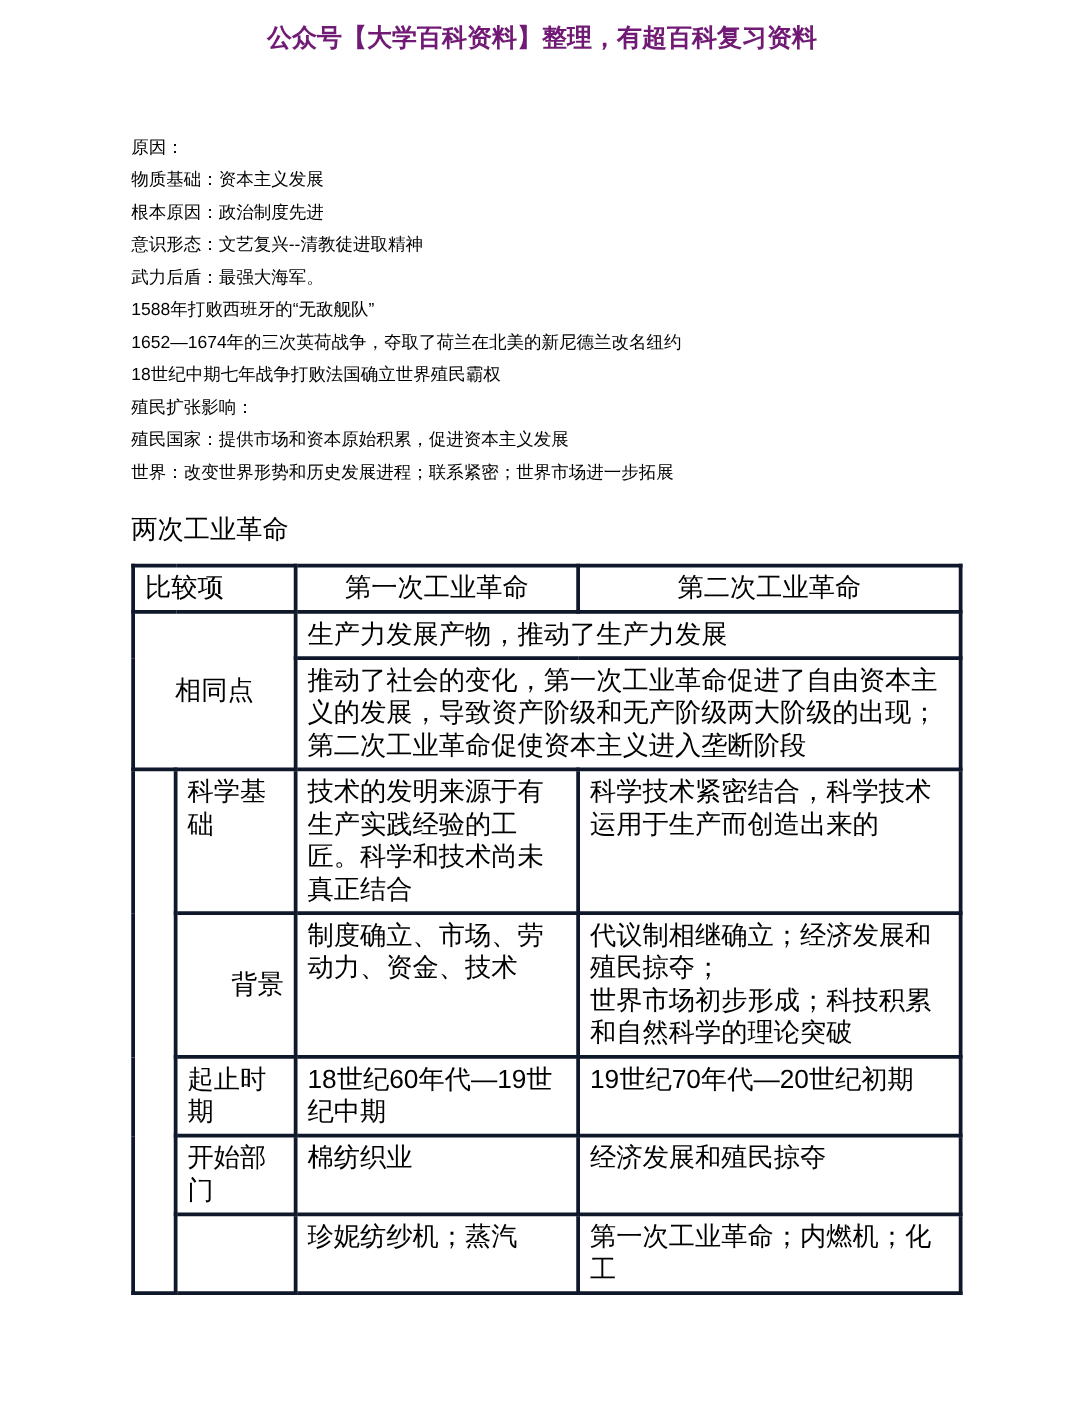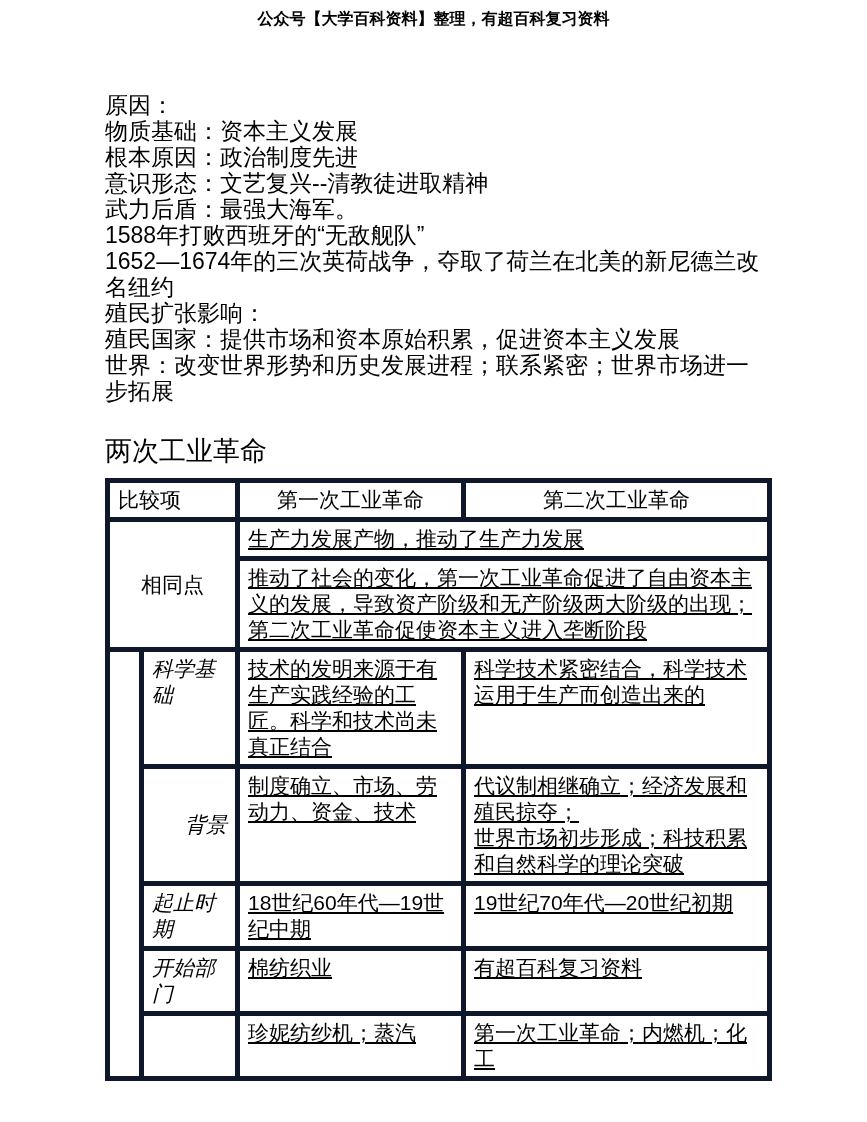--- a/index.html
+++ b/index.html
@@ -6,64 +6,64 @@
   html, body { margin: 0; padding: 0; }
   body {
     width: 867px;
     height: 1122px;
     background: #ffffff;
     overflow: hidden;
     font-family: "Liberation Sans", "Liberation Serif", serif;
     color: #000000;
   }
   .doc-header {
-    padding-top: 8px;
+    padding-top: 20px;
     text-align: center;
-    font-size: 16px;
+    font-size: 20px;
     line-height: 22px;
     font-weight: bold;
-    color: #000000;
+    color: #701a75;
   }
   .content {
     margin-left: 105px;
     width: 662px;
   }
   .notes {
     margin-top: 62px;
-    font-size: 23px;
+    font-size: 14px;
     line-height: 26px;
   }
   .note-line { white-space: pre-wrap; }
   .section-title {
-    margin-top: 34px;
-    font-size: 27px;
+    margin-top: 21px;
+    font-size: 21px;
     line-height: 26px;
   }
   table.cmp {
     border-collapse: collapse;
     table-layout: fixed;
     width: 662px;
     margin-top: 14px;
     font-size: 21px;
     line-height: 26px;
   }
   table.cmp td {
-    border: 5px solid #0f172a;
+    border: 3px solid #0f172a;
     padding: 4px 8px;
     vertical-align: top;
     overflow: hidden;
   }
-  .cell { white-space: pre-wrap; text-decoration: underline; }
+  .cell { white-space: pre-wrap; }
   .th-left { text-align: left; }
   .th-center { text-align: center; }
   .same-label {
     text-align: center;
     vertical-align: middle !important;
   }
-  .label-cell { vertical-align: top; font-style: italic; }
+  .label-cell { vertical-align: top; }
   .label-cell.mid { vertical-align: middle !important; text-align: right; }
   .narrow-cell { padding: 0; }
   .last-row td { height: 44px; }
 </style>
 </head>
 <body>
 
 <div class="page">
 
   <div class="doc-header">公众号【大学百科资料】整理，有超百科复习资料</div>
@@ -71,20 +71,21 @@
   <div class="content">
 
     <div class="notes">
       <div class="note-line">原因：</div>
       <div class="note-line">物质基础：资本主义发展</div>
       <div class="note-line">根本原因：政治制度先进</div>
       <div class="note-line">意识形态：文艺复兴--清教徒进取精神</div>
       <div class="note-line">武力后盾：最强大海军。</div>
       <div class="note-line">1588年打败西班牙的“无敌舰队”</div>
       <div class="note-line">1652—1674年的三次英荷战争，夺取了荷兰在北美的新尼德兰改名纽约</div>
+      <div class="note-line">18世纪中期七年战争打败法国确立世界殖民霸权</div>
       <div class="note-line">殖民扩张影响：</div>
       <div class="note-line">殖民国家：提供市场和资本原始积累，促进资本主义发展</div>
       <div class="note-line">世界：改变世界形势和历史发展进程；联系紧密；世界市场进一步拓展</div>
     </div>
 
     <div class="section-title">两次工业革命</div>
 
     <table class="cmp">
       <colgroup>
         <col style="width:34px">
@@ -124,21 +125,21 @@
 
       <tr>
         <td class="label-cell">起止时期</td>
         <td class="cell">18世纪60年代—19世纪中期</td>
         <td class="cell">19世纪70年代—20世纪初期</td>
       </tr>
 
       <tr>
         <td class="label-cell">开始部门</td>
         <td class="cell">棉纺织业</td>
-        <td class="cell">有超百科复习资料</td>
+        <td class="cell">经济发展和殖民掠夺</td>
       </tr>
 
       <tr class="last-row">
         <td class="label-cell"></td>
         <td class="cell">珍妮纺纱机；蒸汽</td>
         <td class="cell">第一次工业革命；内燃机；化工</td>
       </tr>
 
     </tbody>
       </table>

